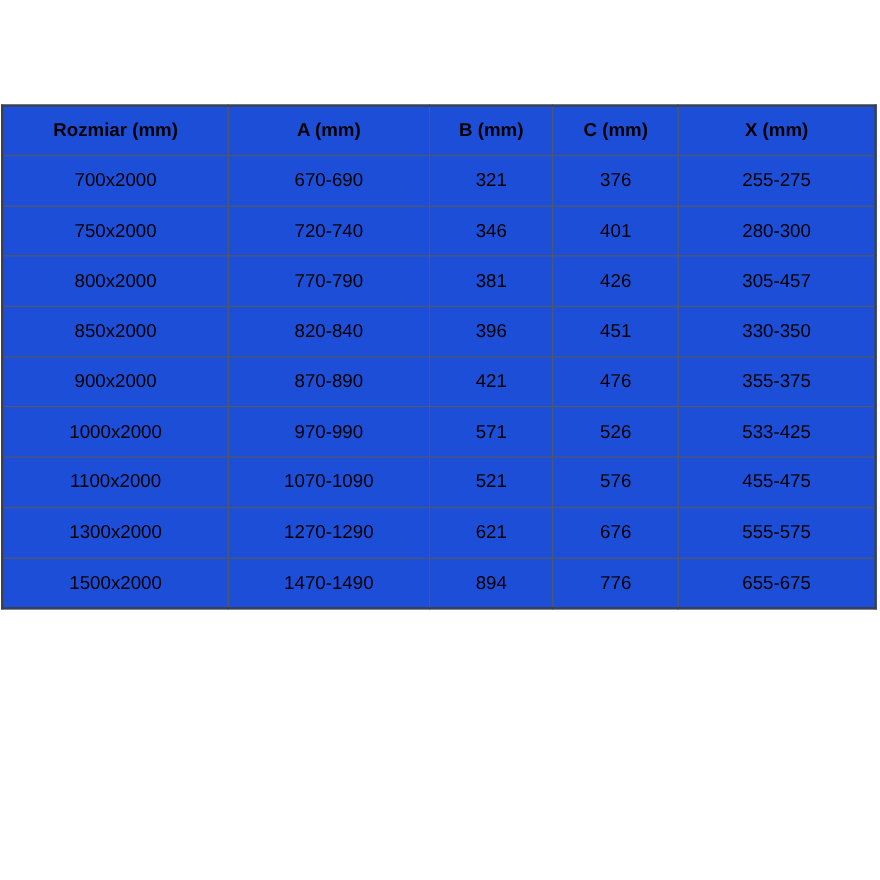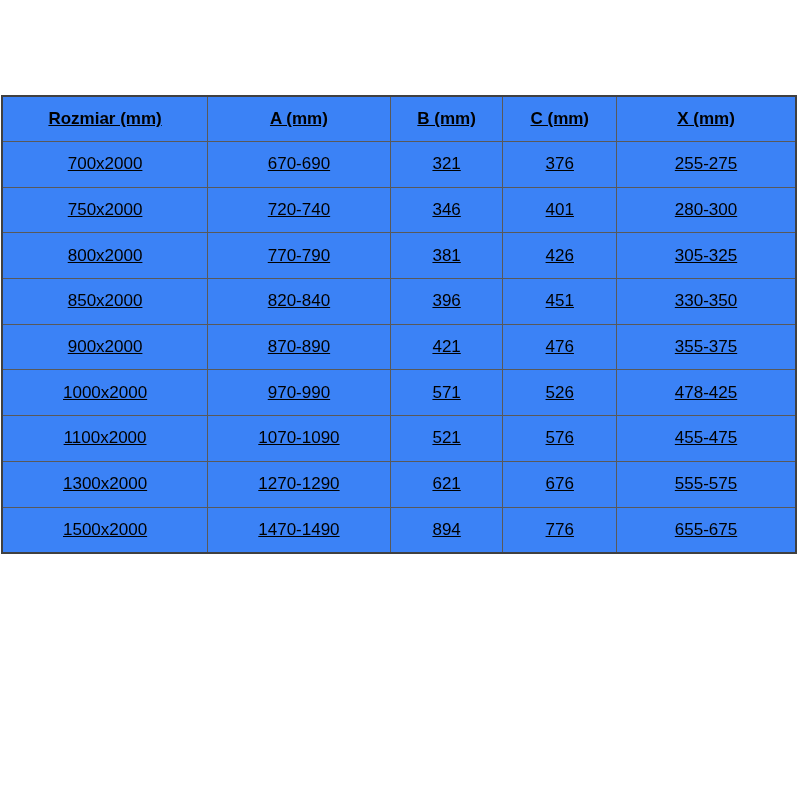--- a/index.html
+++ b/index.html
@@ -16,22 +16,21 @@
     position: absolute;
     left: 1px;
     top: 95px;
     width: 796px;
   }
   table.size-table {
     width: 100%;
     border-collapse: collapse;
     table-layout: fixed;
     border: 2px solid #404040;
-    background: #3b82f6;
-    text-decoration: underline;
+    background: #1d4ed8;
   }
   table.size-table th,
   table.size-table td {
     border: 1px solid #595959;
     text-align: center;
     vertical-align: middle;
     padding: 0;
     overflow: hidden;
     white-space: nowrap;
   }
@@ -88,42 +87,42 @@
           <td>720-740</td>
           <td>346</td>
           <td>401</td>
           <td>280-300</td>
         </tr>
         <tr>
           <td>800x2000</td>
           <td>770-790</td>
           <td>381</td>
           <td>426</td>
-          <td>305-325</td>
+          <td>305-457</td>
         </tr>
         <tr>
           <td>850x2000</td>
           <td>820-840</td>
           <td>396</td>
           <td>451</td>
           <td>330-350</td>
         </tr>
         <tr>
           <td>900x2000</td>
           <td>870-890</td>
           <td>421</td>
           <td>476</td>
           <td>355-375</td>
         </tr>
         <tr>
           <td>1000x2000</td>
           <td>970-990</td>
           <td>571</td>
           <td>526</td>
-          <td>478-425</td>
+          <td>533-425</td>
         </tr>
         <tr>
           <td>1100x2000</td>
           <td>1070-1090</td>
           <td>521</td>
           <td>576</td>
           <td>455-475</td>
         </tr>
         <tr>
           <td>1300x2000</td>

